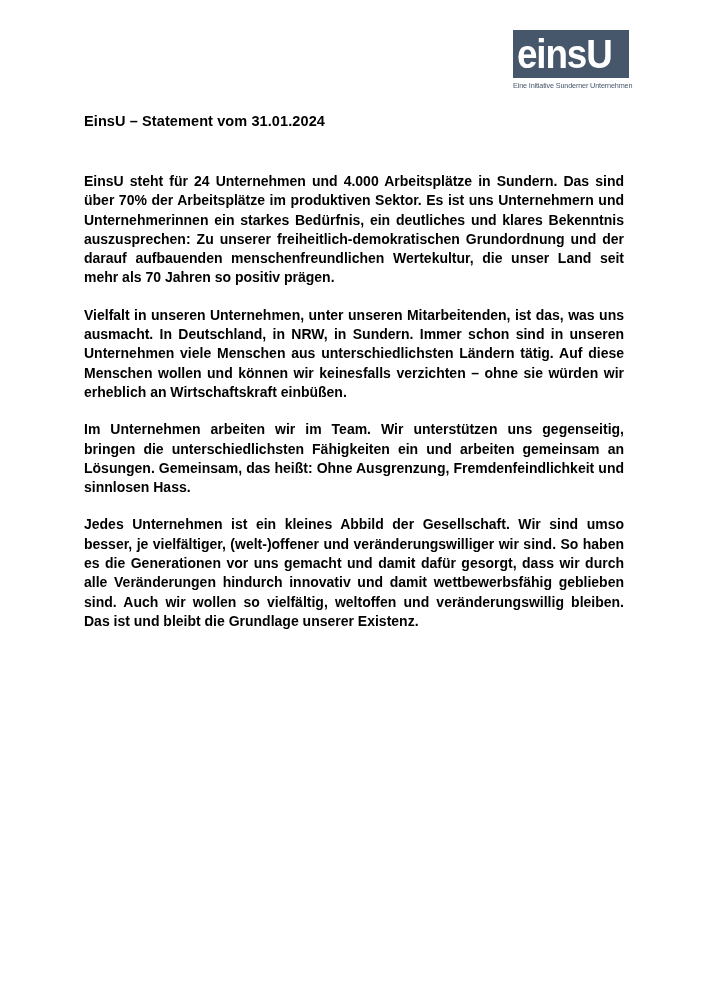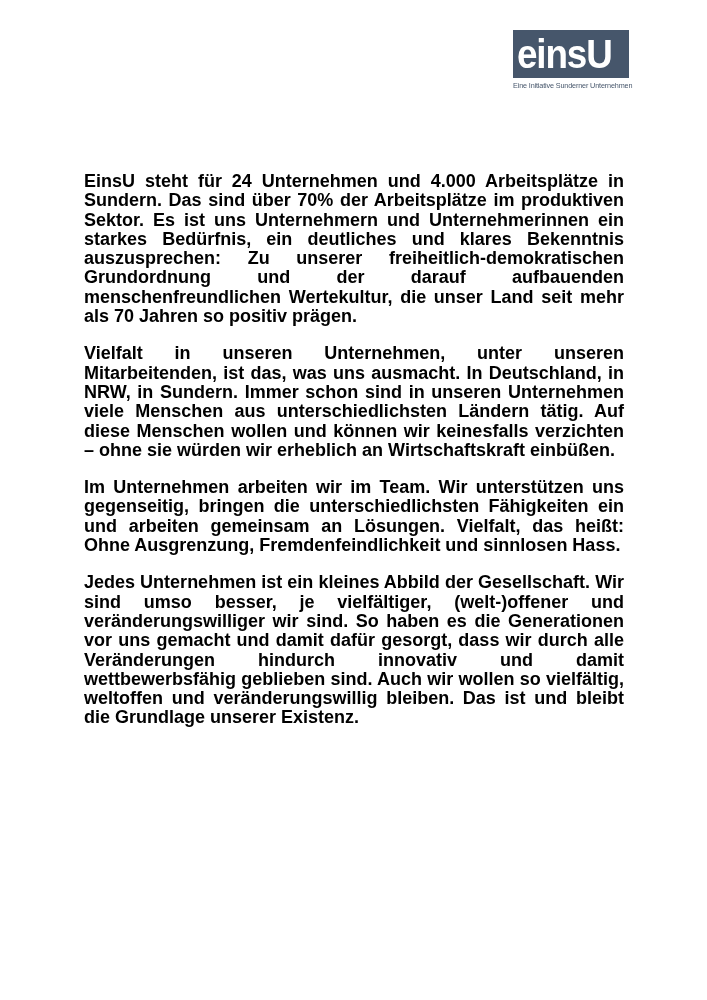--- a/index.html
+++ b/index.html
@@ -79,21 +79,21 @@
   
   .body-text {
     position: absolute;
     left: 84px;
     top: 172px;
     width: 540px;
   }
   .para {
     font-family: "Liberation Sans", sans-serif;
     font-weight: 700;
-    font-size: 18px;
+    font-size: 14px;
     line-height: 19.3px;
     text-align: justify;
     text-justify: inter-word;
     color: #000000;
     margin: 0 0 18px 0;
     hyphens: none;
   }
   .para:last-child { margin-bottom: 16px; }
 </style>
 </head>
@@ -101,21 +101,22 @@
 
 <div class="page">
 
   <div class="logo-block">
     <div class="logo-box">
       <span class="logo-wordmark">einsU</span>
     </div>
     <div class="logo-tagline">Eine Initiative Sunderner Unternehmen</div>
   </div>
 
+  <div class="doc-title">EinsU – Statement vom 31.01.2024</div>
 
   <div class="body-text">
     <p class="para">EinsU steht für 24 Unternehmen und 4.000 Arbeitsplätze in Sundern. Das sind über 70% der Arbeitsplätze im produktiven Sektor. Es ist uns Unternehmern und Unternehmerinnen ein starkes Bedürfnis, ein deutliches und klares Bekenntnis auszusprechen: Zu unserer freiheitlich-demokratischen Grundordnung und der darauf aufbauenden menschenfreundlichen Wertekultur, die unser Land seit mehr als 70 Jahren so positiv prägen.</p>
     <p class="para">Vielfalt in unseren Unternehmen, unter unseren Mitarbeitenden, ist das, was uns ausmacht. In Deutschland, in NRW, in Sundern. Immer schon sind in unseren Unternehmen viele Menschen aus unterschiedlichsten Ländern tätig. Auf diese Menschen wollen und können wir keinesfalls verzichten – ohne sie würden wir erheblich an Wirtschaftskraft einbüßen.</p>
-    <p class="para">Im Unternehmen arbeiten wir im Team. Wir unterstützen uns gegenseitig, bringen die unterschiedlichsten Fähigkeiten ein und arbeiten gemeinsam an Lösungen. Vielfalt, das heißt:  Ohne Ausgrenzung, Fremdenfeindlichkeit und sinnlosen Hass.</p>
+    <p class="para">Im Unternehmen arbeiten wir im Team. Wir unterstützen uns gegenseitig, bringen die unterschiedlichsten Fähigkeiten ein und arbeiten gemeinsam an Lösungen. Gemeinsam, das heißt:  Ohne Ausgrenzung, Fremdenfeindlichkeit und sinnlosen Hass.</p>
     <p class="para">Jedes Unternehmen ist ein kleines Abbild der Gesellschaft. Wir sind umso besser, je vielfältiger, (welt-)offener und veränderungswilliger wir sind. So haben es die Generationen vor uns gemacht und damit dafür gesorgt, dass wir durch alle Veränderungen hindurch innovativ und damit wettbewerbsfähig geblieben sind. Auch wir wollen so vielfältig, weltoffen und veränderungswillig bleiben. Das ist und bleibt die Grundlage unserer Existenz.</p>
   </div>
 
 </div>
 
 </body></html>

